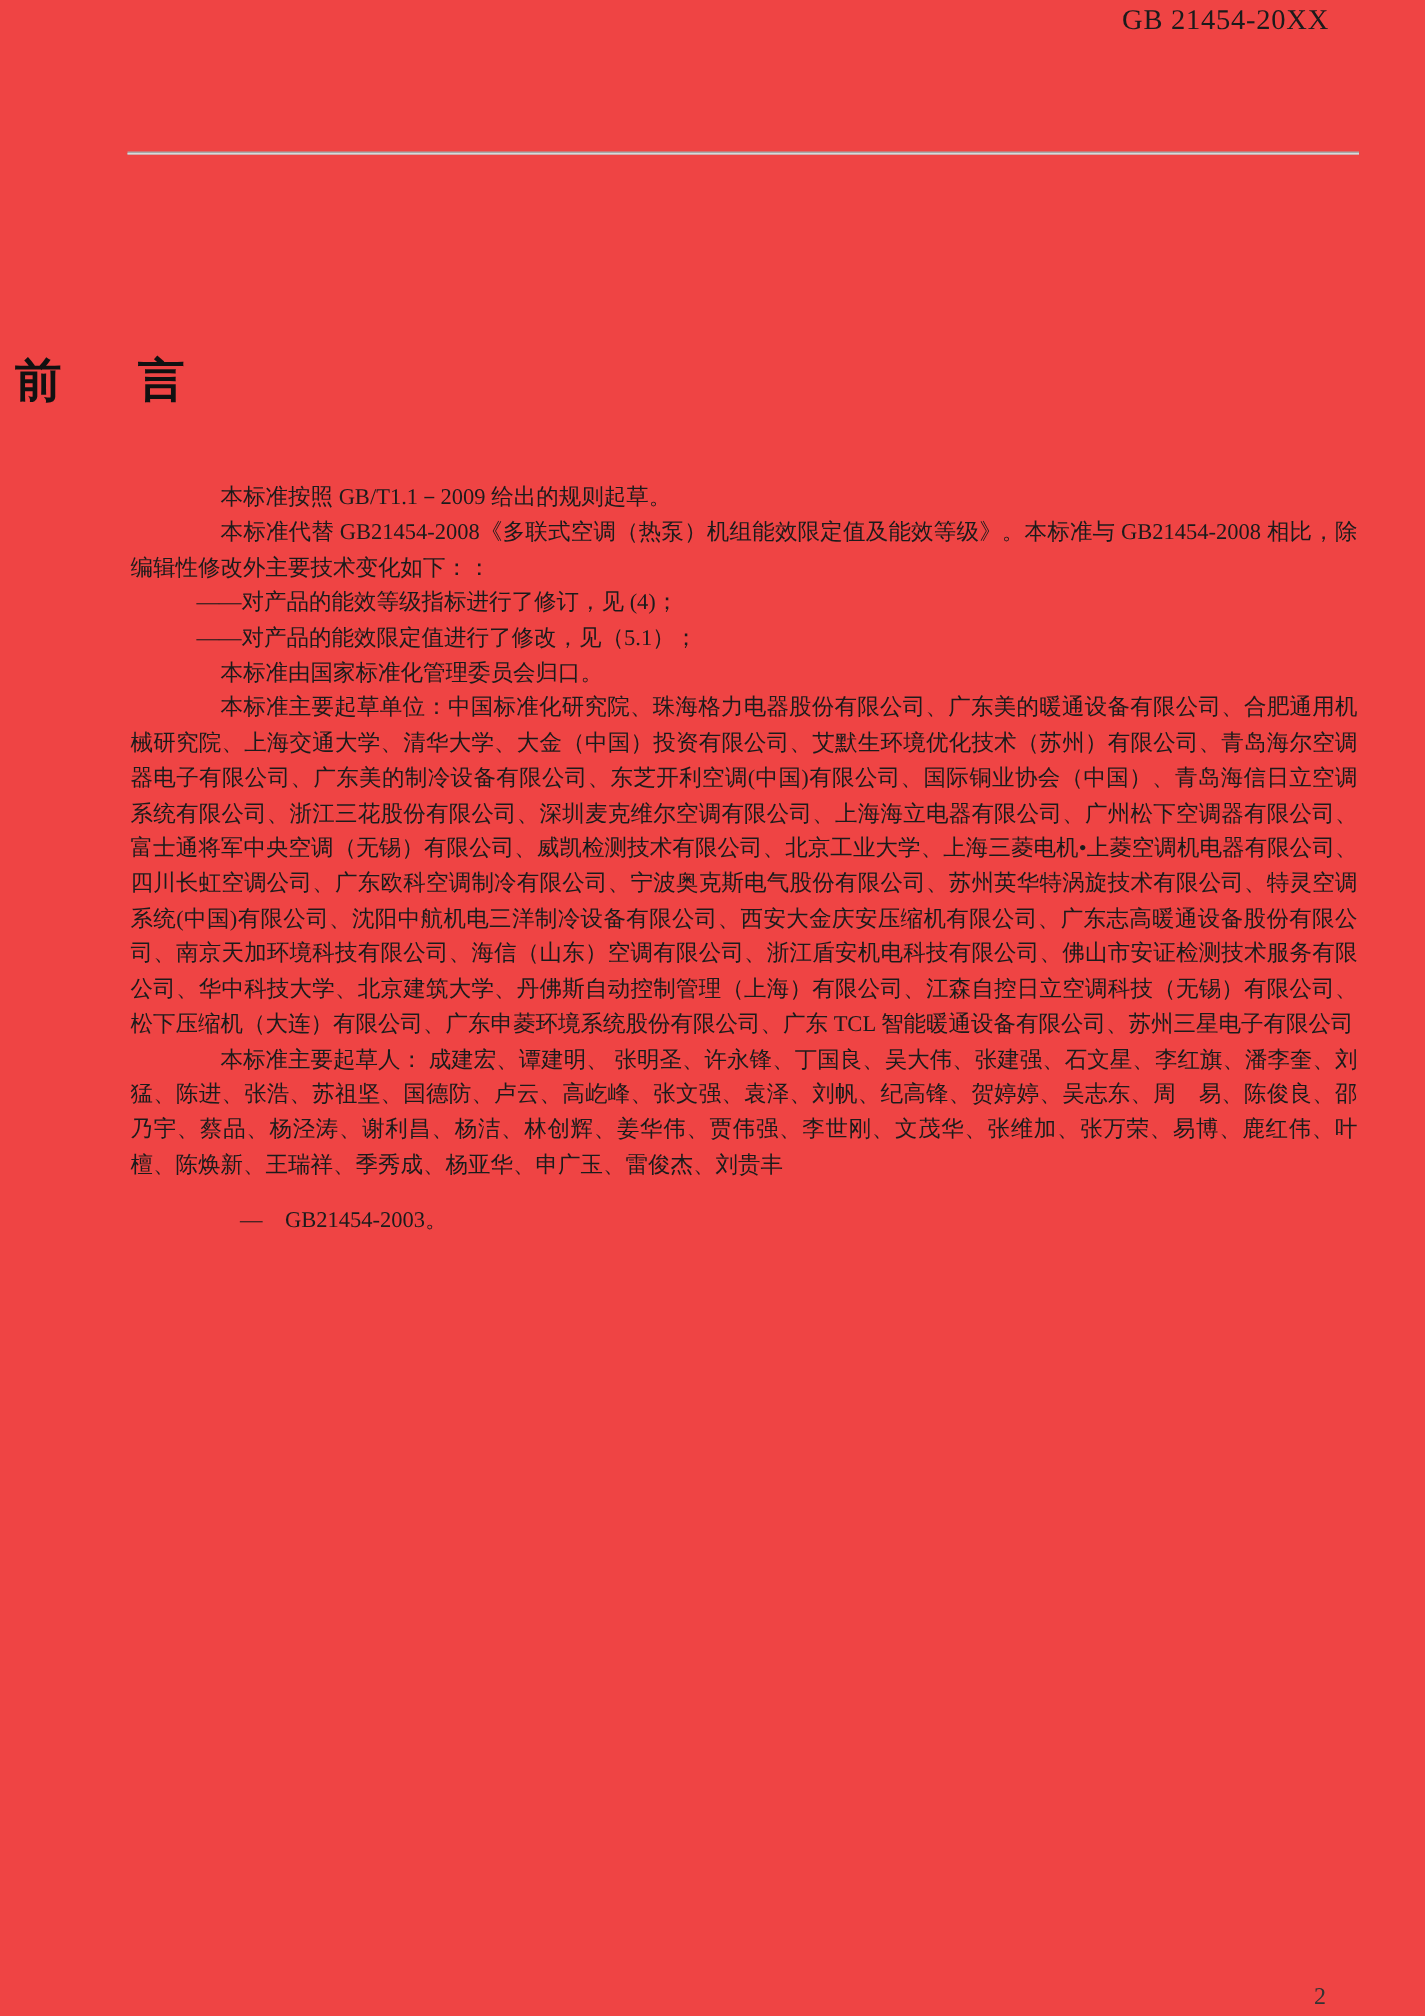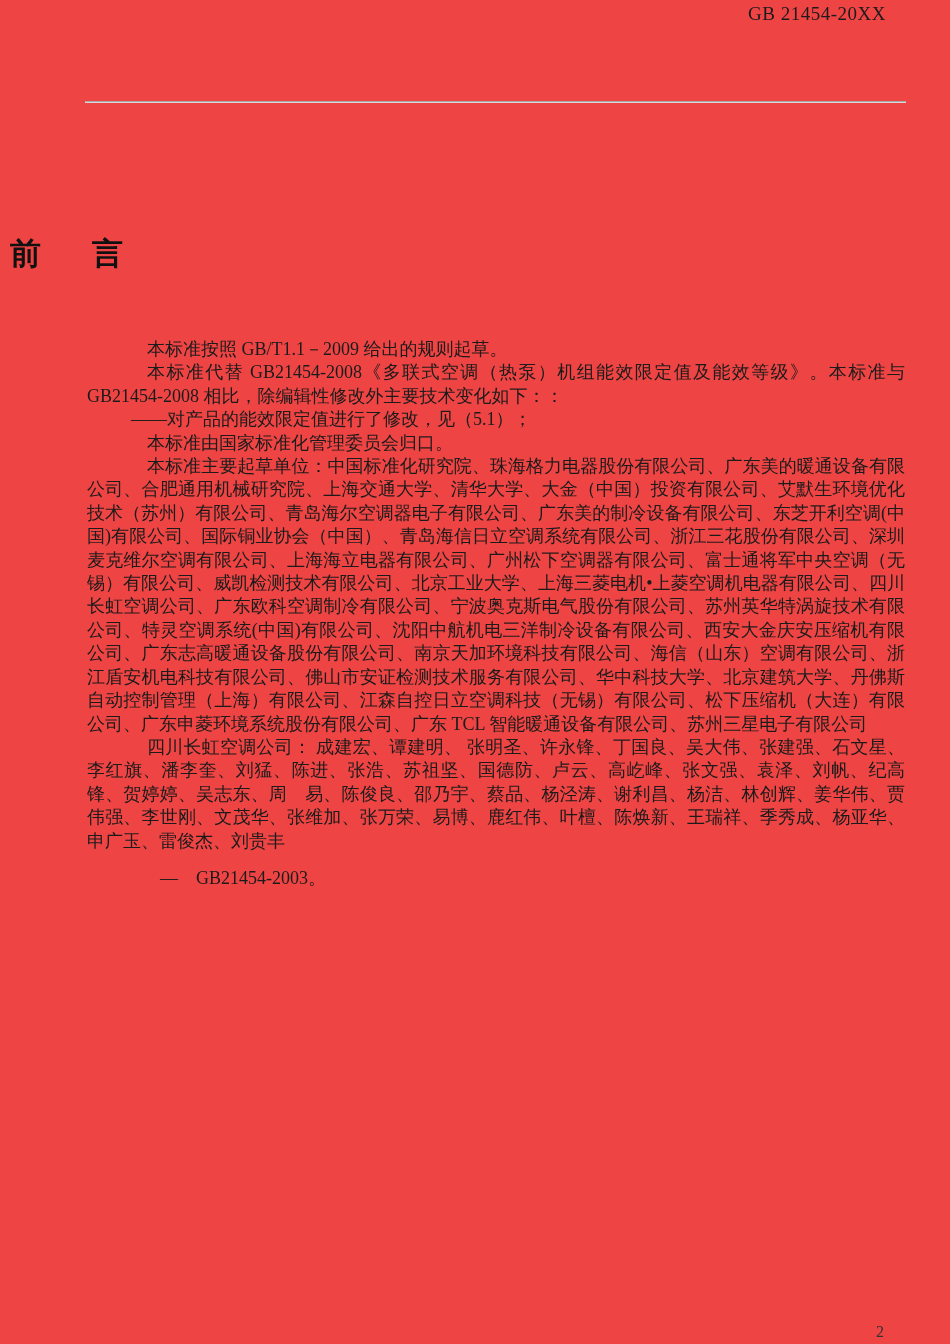--- a/index.html
+++ b/index.html
@@ -38,24 +38,24 @@
     text-align: left;
     font-family: "Liberation Sans", sans-serif;
     font-weight: 700;
     font-size: 31px;
     letter-spacing: 10px;
     text-indent: 10px;
     color: #111111;
   }
   .body-block {
     position: absolute;
-    top: 338px;
+    top: 321px;
     left: 87px;
     width: 818px;
-    font-size: 18px;
+    font-size: 15px;
     line-height: 23.4px;
     font-family: "Liberation Serif", serif;
     color: #1b1b1b;
   }
   .body-block p { text-align: justify; }
   .para         { text-indent: 60px; }
   .dash         { text-indent: 44px; }
   .para-history { text-indent: 66px; margin-top: 8px; }
   .dash-final   { text-indent: 73px; margin-top: 14px; }
   .page-number {
@@ -74,22 +74,23 @@
 
   <div class="doc-code">GB 21454-20XX</div>
 
   <div class="rule" style="background: rgb(168, 168, 168);"></div>
 
   <div class="title">前　言</div>
 
   <div class="body-block">
       <p class="para">本标准按照 GB/T1.1－2009 给出的规则起草。</p>
       <p class="para">本标准代替 GB21454-2008《多联式空调（热泵）机组能效限定值及能效等级》。本标准与 GB21454-2008 相比，除编辑性修改外主要技术变化如下：：</p>
+      <p class="dash">——对产品的能效等级指标进行了修订，见 (4)；</p>
       <p class="dash">——对产品的能效限定值进行了修改，见（5.1）；</p>
       <p class="para">本标准由国家标准化管理委员会归口。</p>
       <p class="para">本标准主要起草单位：中国标准化研究院、珠海格力电器股份有限公司、广东美的暖通设备有限公司、合肥通用机械研究院、上海交通大学、清华大学、大金（中国）投资有限公司、艾默生环境优化技术（苏州）有限公司、青岛海尔空调器电子有限公司、广东美的制冷设备有限公司、东芝开利空调(中国)有限公司、国际铜业协会（中国）、青岛海信日立空调系统有限公司、浙江三花股份有限公司、深圳麦克维尔空调有限公司、上海海立电器有限公司、广州松下空调器有限公司、富士通将军中央空调（无锡）有限公司、威凯检测技术有限公司、北京工业大学、上海三菱电机•上菱空调机电器有限公司、四川长虹空调公司、广东欧科空调制冷有限公司、宁波奥克斯电气股份有限公司、苏州英华特涡旋技术有限公司、特灵空调系统(中国)有限公司、沈阳中航机电三洋制冷设备有限公司、西安大金庆安压缩机有限公司、广东志高暖通设备股份有限公司、南京天加环境科技有限公司、海信（山东）空调有限公司、浙江盾安机电科技有限公司、佛山市安证检测技术服务有限公司、华中科技大学、北京建筑大学、丹佛斯自动控制管理（上海）有限公司、江森自控日立空调科技（无锡）有限公司、松下压缩机（大连）有限公司、广东申菱环境系统股份有限公司、广东 TCL 智能暖通设备有限公司、苏州三星电子有限公司</p>
-      <p class="para">四川长虹空调公司： 成建宏、谭建明、 张明圣、许永锋、丁国良、吴大伟、张建强、石文星、李红旗、潘李奎、刘猛、陈进、张浩、苏祖坚、国德防、卢云、高屹峰、张文强、袁泽、刘帆、纪高锋、贺婷婷、吴志东、周　易、陈俊良、邵乃宇、蔡品、杨泾涛、谢利昌、杨洁、林创辉、姜华伟、贾伟强、李世刚、文茂华、张维加、张万荣、易博、鹿红伟、叶檀、陈焕新、王瑞祥、季秀成、杨亚华、申广玉、雷俊杰、刘贵丰</p>
+      <p class="para">本标准主要起草人： 成建宏、谭建明、 张明圣、许永锋、丁国良、吴大伟、张建强、石文星、李红旗、潘李奎、刘猛、陈进、张浩、苏祖坚、国德防、卢云、高屹峰、张文强、袁泽、刘帆、纪高锋、贺婷婷、吴志东、周　易、陈俊良、邵乃宇、蔡品、杨泾涛、谢利昌、杨洁、林创辉、姜华伟、贾伟强、李世刚、文茂华、张维加、张万荣、易博、鹿红伟、叶檀、陈焕新、王瑞祥、季秀成、杨亚华、申广玉、雷俊杰、刘贵丰</p>
       <p class="dash-final">—　GB21454-2003。</p>
     </div>
 
   <div class="page-number">2</div>
 
 </div>
 
 </body></html>

